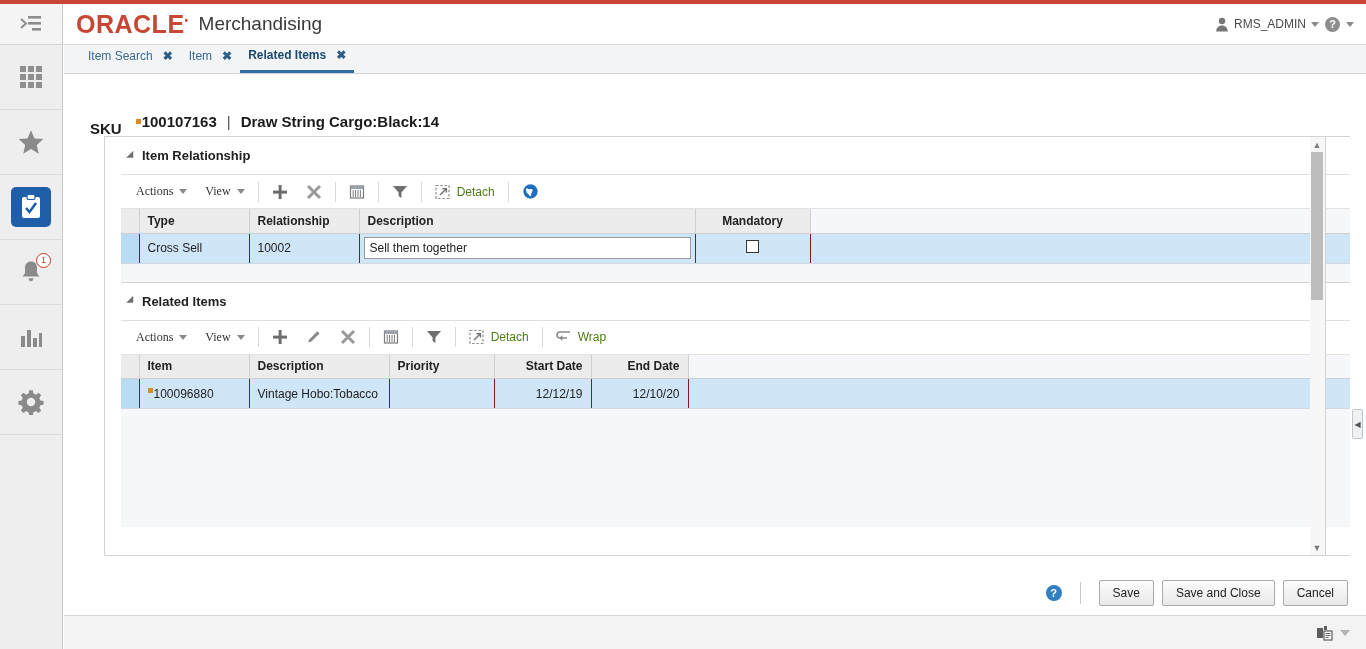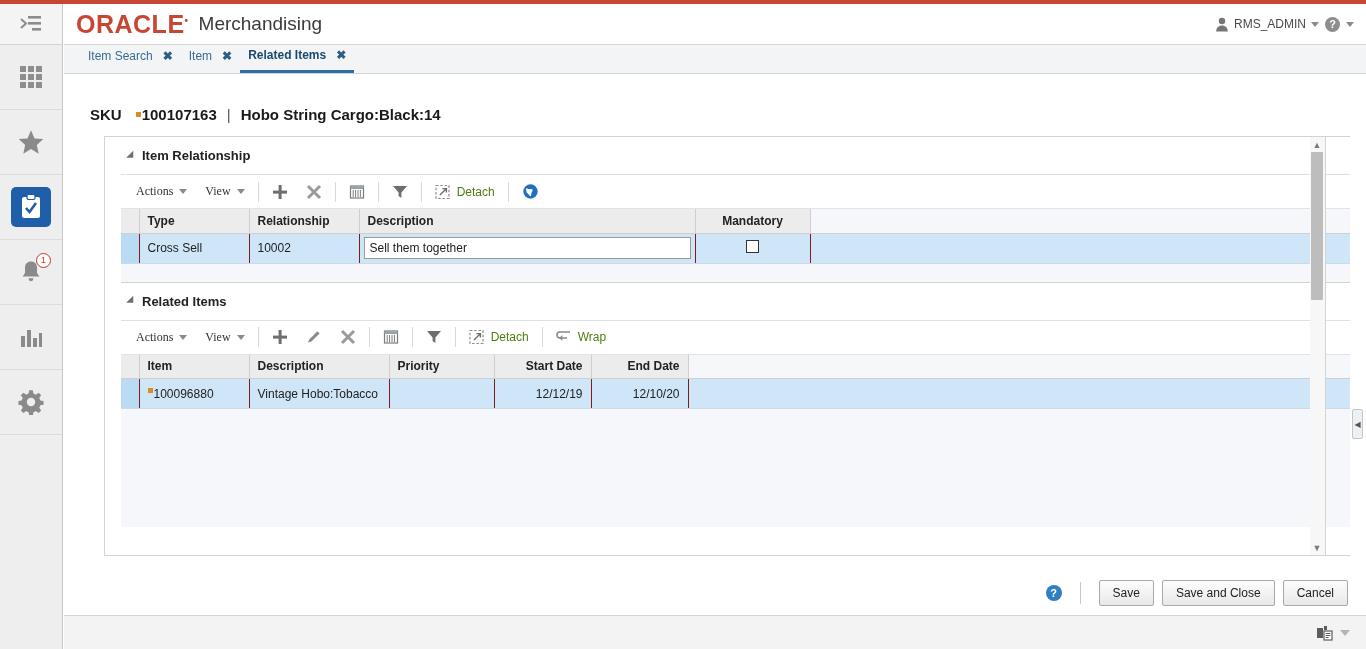--- a/index.html
+++ b/index.html
@@ -94,21 +94,21 @@
   
   .content {
     position: absolute; top: 74px; left: 64px; width: 1302px; height: 541px;
     background: #fff;
   }
   .sku-line {
     position: absolute; top: 32px; left: 26px;
     font-size: 15px; font-weight: bold; color: #1a1a1a;
     display: flex; align-items: center; gap: 0;
   }
-  .sku-label { margin-right: 14px; }
+  .sku-label { margin-right: 14px; margin-top: 14px; }
   .req-mark {
     display: inline-block; width: 5px; height: 5px; background: #d98b2b;
     vertical-align: super; margin-right: 1px;
   }
   .sku-sep { margin: 0 10px; color: #555; font-weight: normal; }
 
   
   .panel-area {
     position: absolute; top: 62px; left: 40px; width: 1246px; height: 420px;
     border: 1px solid #d3d3d3; border-right: none; background: #fff; padding-left: 16px;
@@ -343,21 +343,21 @@
     </div>
   </div>
 
   <div class="content">
 
     <div class="sku-line">
       <span class="sku-label">SKU</span>
       <span class="req-mark"></span>
       <span>100107163</span>
       <span class="sku-sep">|</span>
-      <span>Hobo String Cargo:Black:14</span>
+      <span>Draw String Cargo:Black:14</span>
     </div>
 
     <div class="panel-area">
 
       <div class="panel1">
         <div class="section-header">
           <span class="disc"></span>
           <span class="section-title">Item Relationship</span>
         </div>
 

